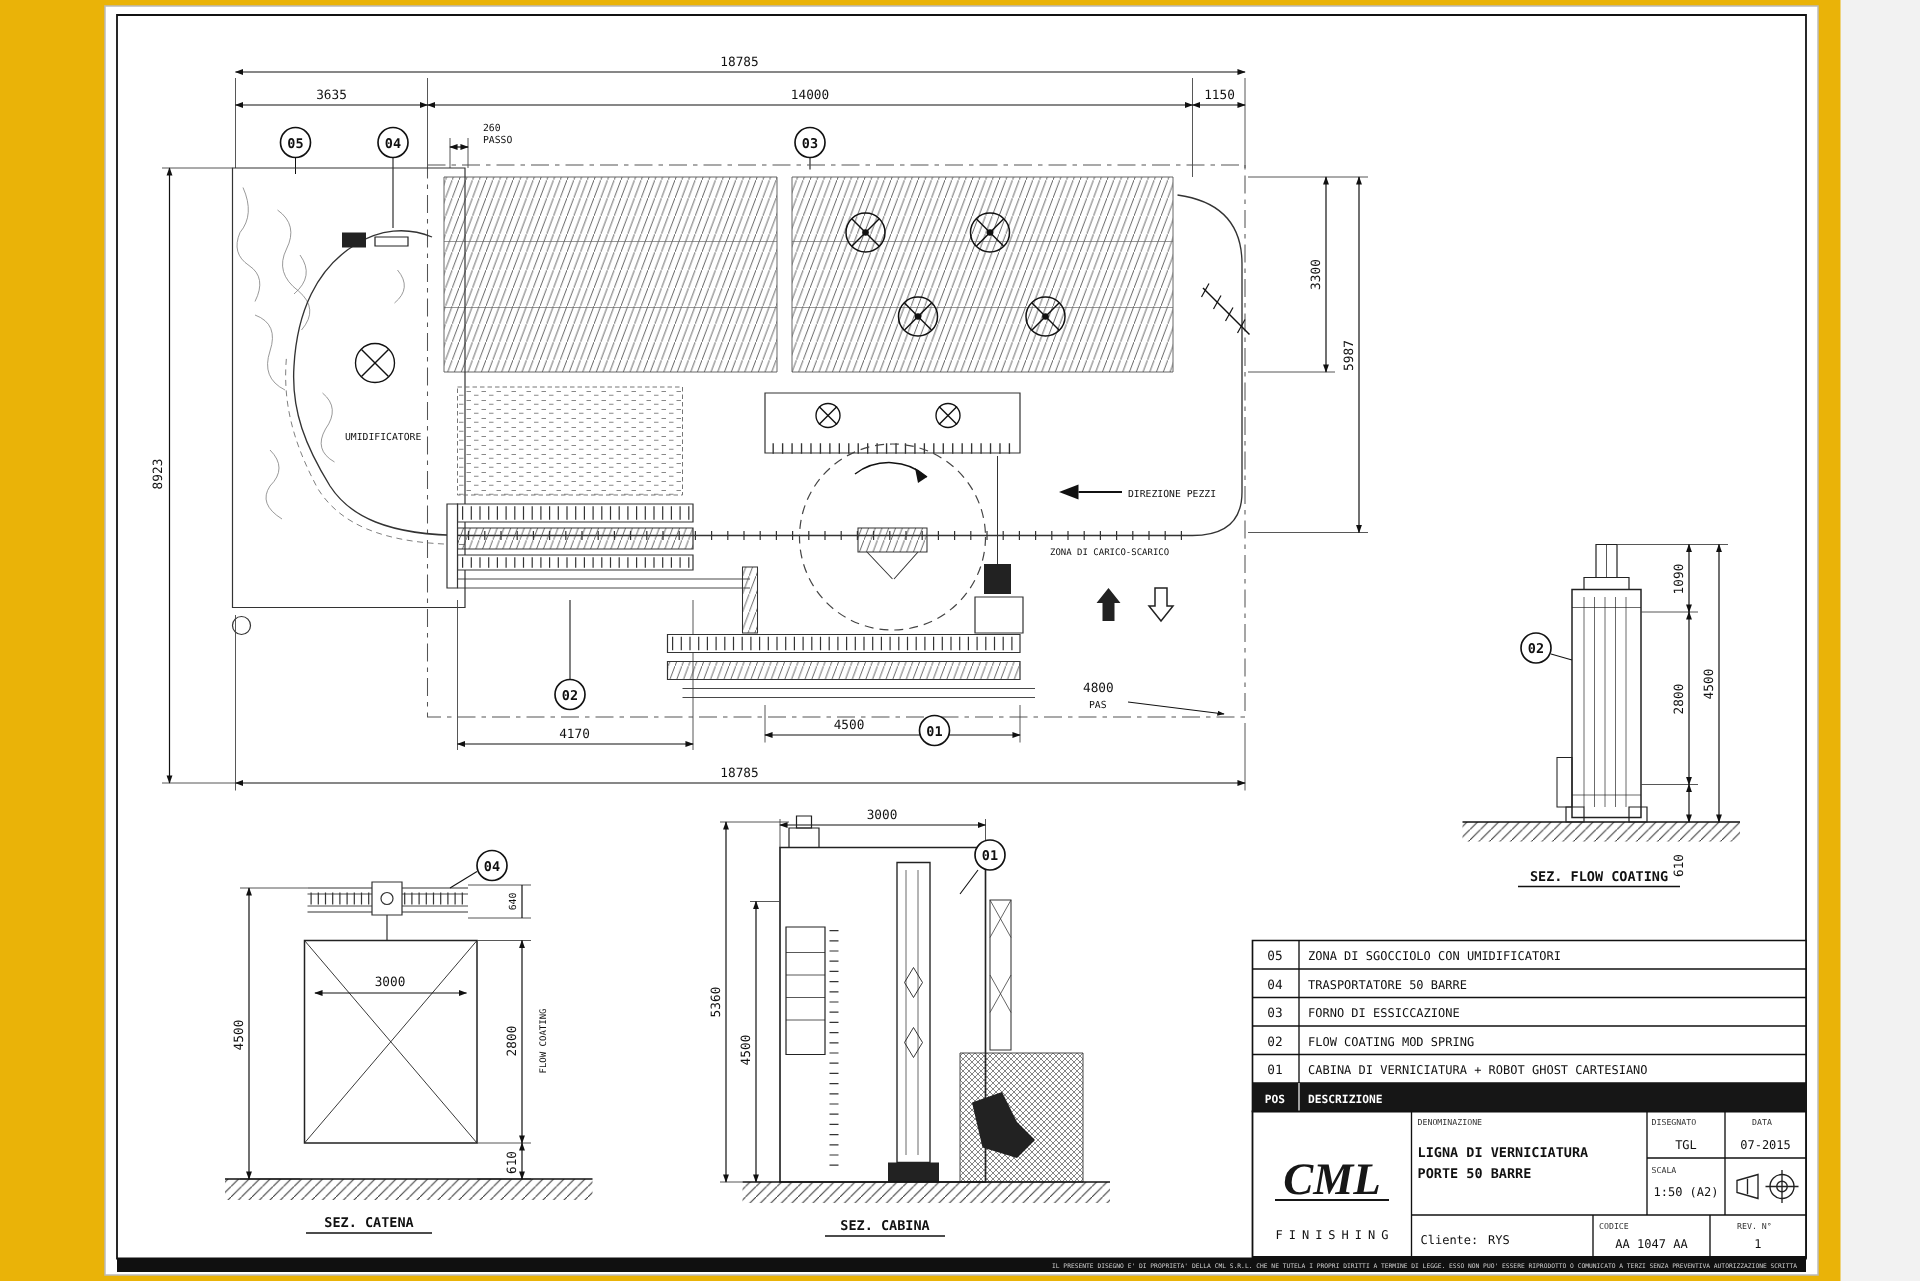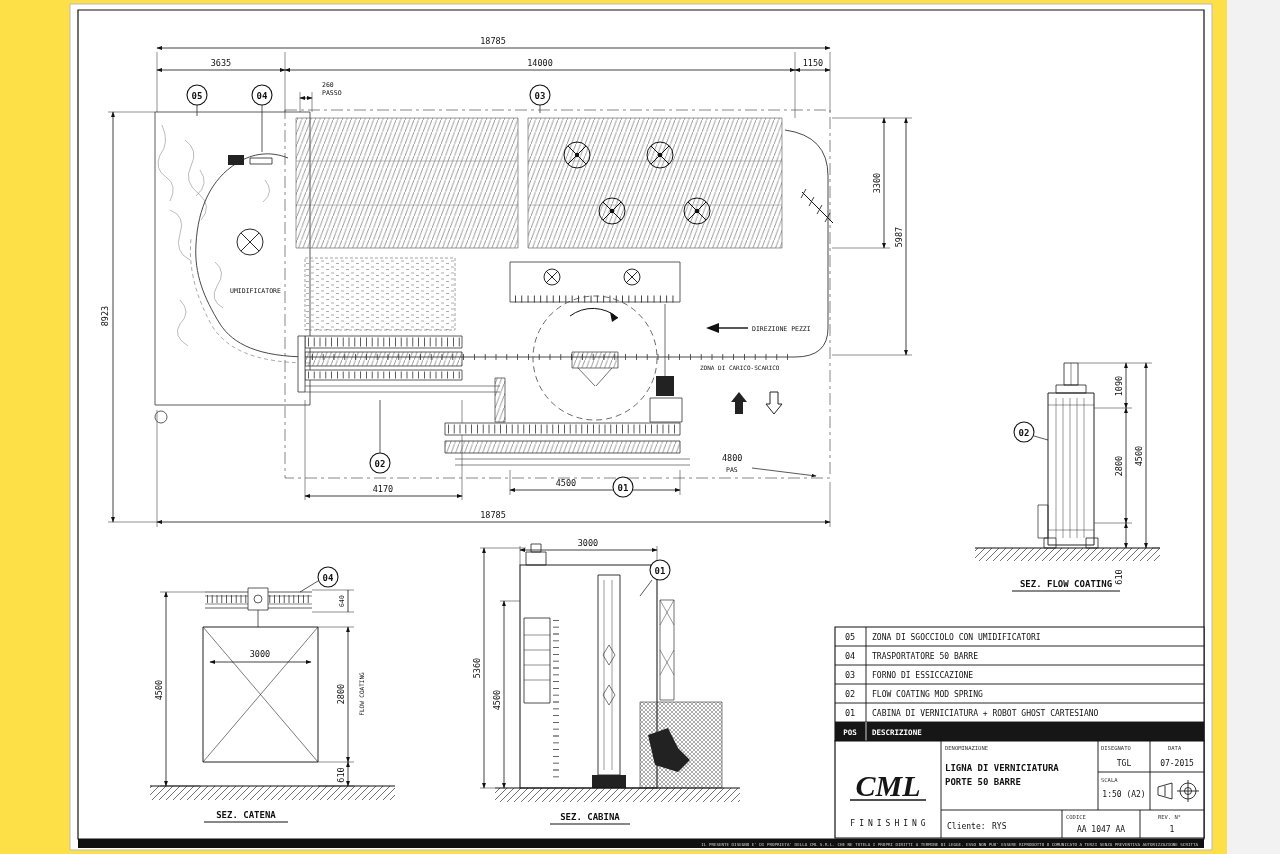--- a/index.html
+++ b/index.html
@@ -1,16 +1,16 @@
 <!DOCTYPE html>
 <html><head>
 <meta charset="utf-8">
 <style>
   html,body{margin:0;padding:0;background:#f2f2f2;}
-  .stage{position:relative;width:1227px;height:854px;overflow:hidden;background:#fde047;}
+  .stage{position:relative;width:1227px;height:854px;overflow:hidden;background:#eab308;}
   svg{display:block;}
   text{font-family:"DejaVu Sans Mono", monospace; fill:#111;}
   .dim{font-size:8.5px;}
   .dim-s{font-size:6.5px;}
   .lbl{font-size:6.5px;}
   .lbl-s{font-size:6px;}
   .balloon-t{font-size:9px;font-weight:bold;}
   .sec-title{font-size:9px;font-weight:bold;}
   .tbl{font-size:8px;}
   .tbl-pos{font-size:8.5px;}

